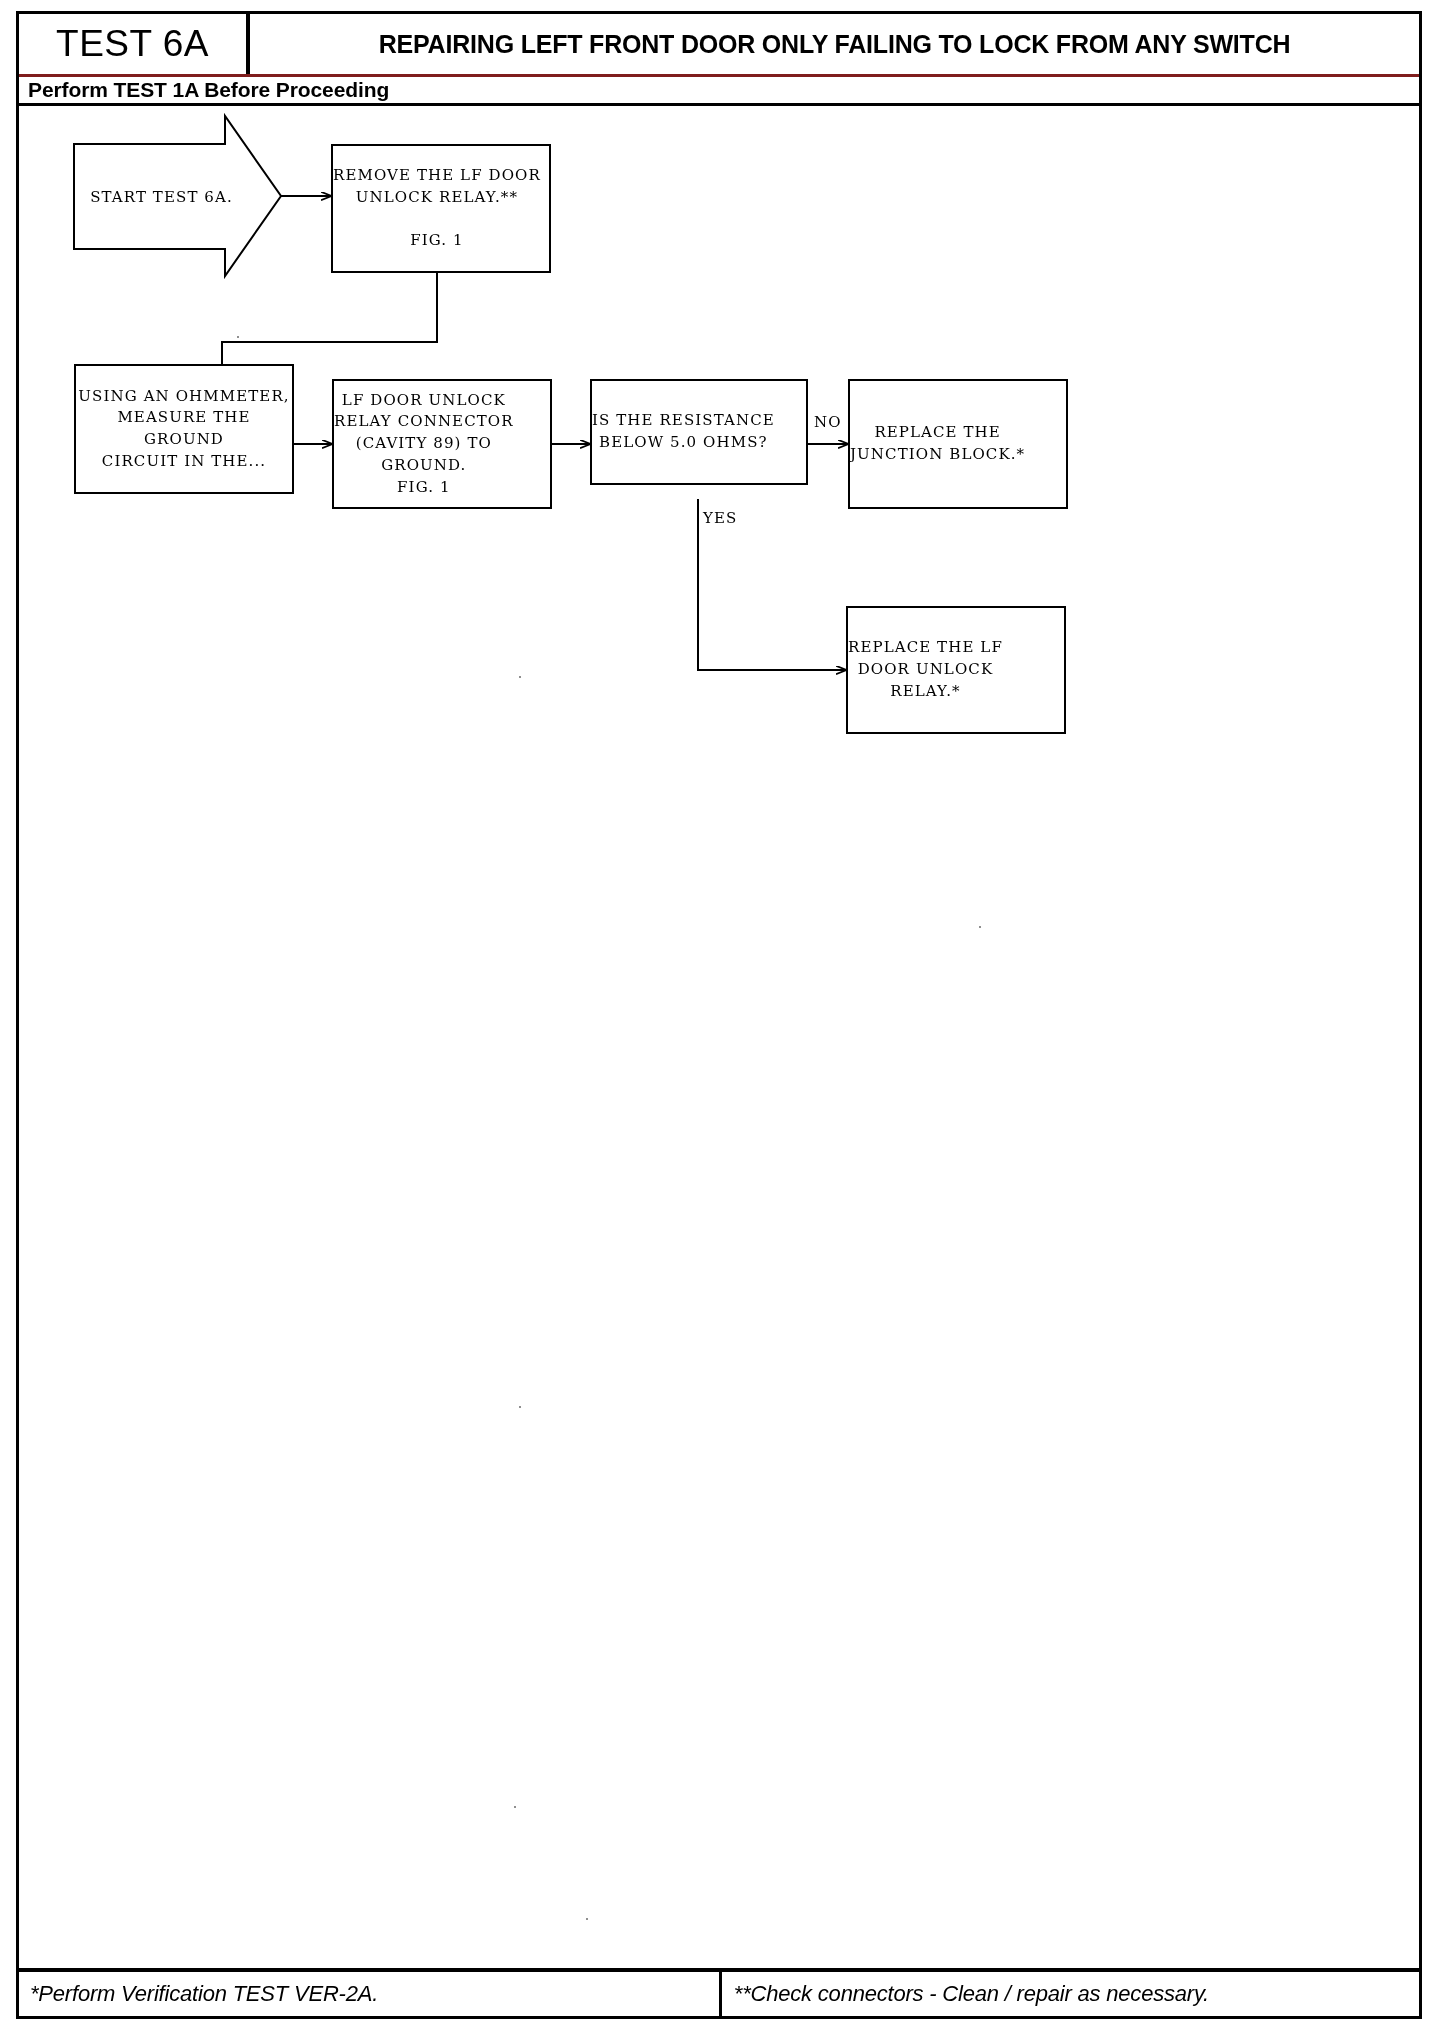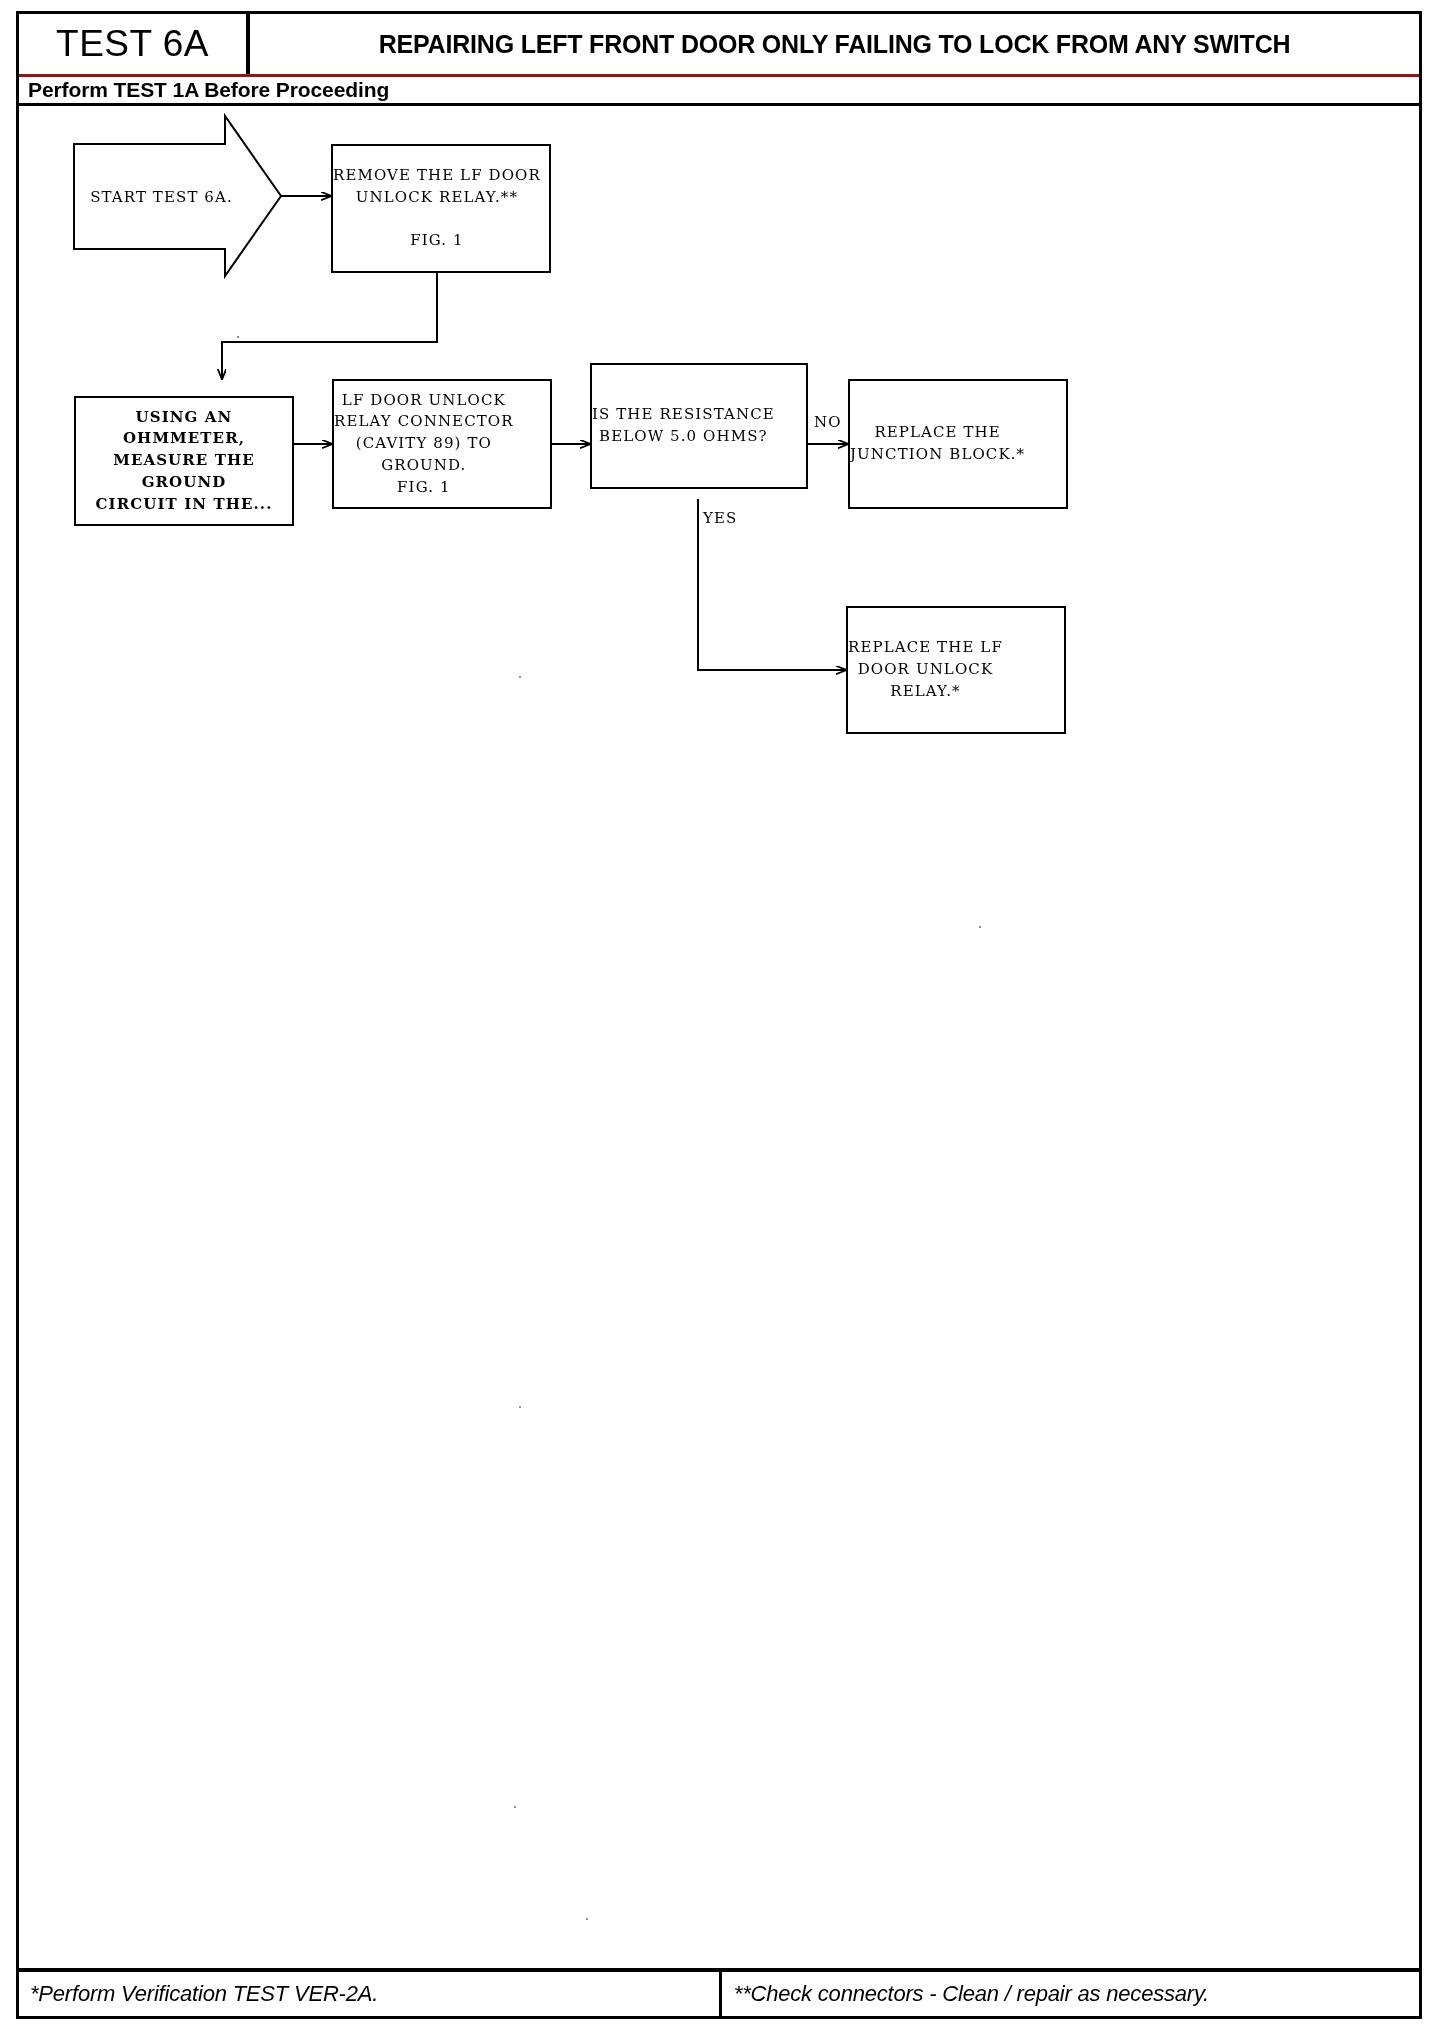--- a/index.html
+++ b/index.html
@@ -237,35 +237,35 @@
       <span>START TEST 6A.</span>
     </div>
 
     <div class="flow-box" style="left:312px; top:38px; width:220px; height:129px;">
       <span class="flow-text">REMOVE THE LF DOOR
 UNLOCK RELAY.**
 
 FIG. 1</span>
     </div>
 
-    <div class="flow-box" style="left:55px; top:290px; width:220px; height:130px;font-weight:bold;">
+    <div class="flow-box" style="left:55px; top:258px; width:220px; height:130px;">
       <span class="flow-text">USING AN OHMMETER,
 MEASURE THE GROUND
 CIRCUIT IN THE...</span>
     </div>
 
     <div class="flow-box" style="left:313px; top:273px; width:220px; height:130px;">
       <span class="flow-text">LF DOOR UNLOCK
 RELAY CONNECTOR
 (CAVITY 89) TO
 GROUND.
 FIG. 1</span>
     </div>
 
-    <div class="flow-box" style="left:571px; top:257px; width:218px; height:126px;">
+    <div class="flow-box" style="left:571px; top:273px; width:218px; height:106px;">
       <span class="flow-text">IS THE RESISTANCE
 BELOW 5.0 OHMS?</span>
     </div>
 
     <div class="flow-box" style="left:829px; top:273px; width:220px; height:130px;">
       <span class="flow-text">REPLACE THE
 JUNCTION BLOCK.*</span>
     </div>
 
     <div class="flow-box" style="left:827px; top:500px; width:220px; height:128px;">

